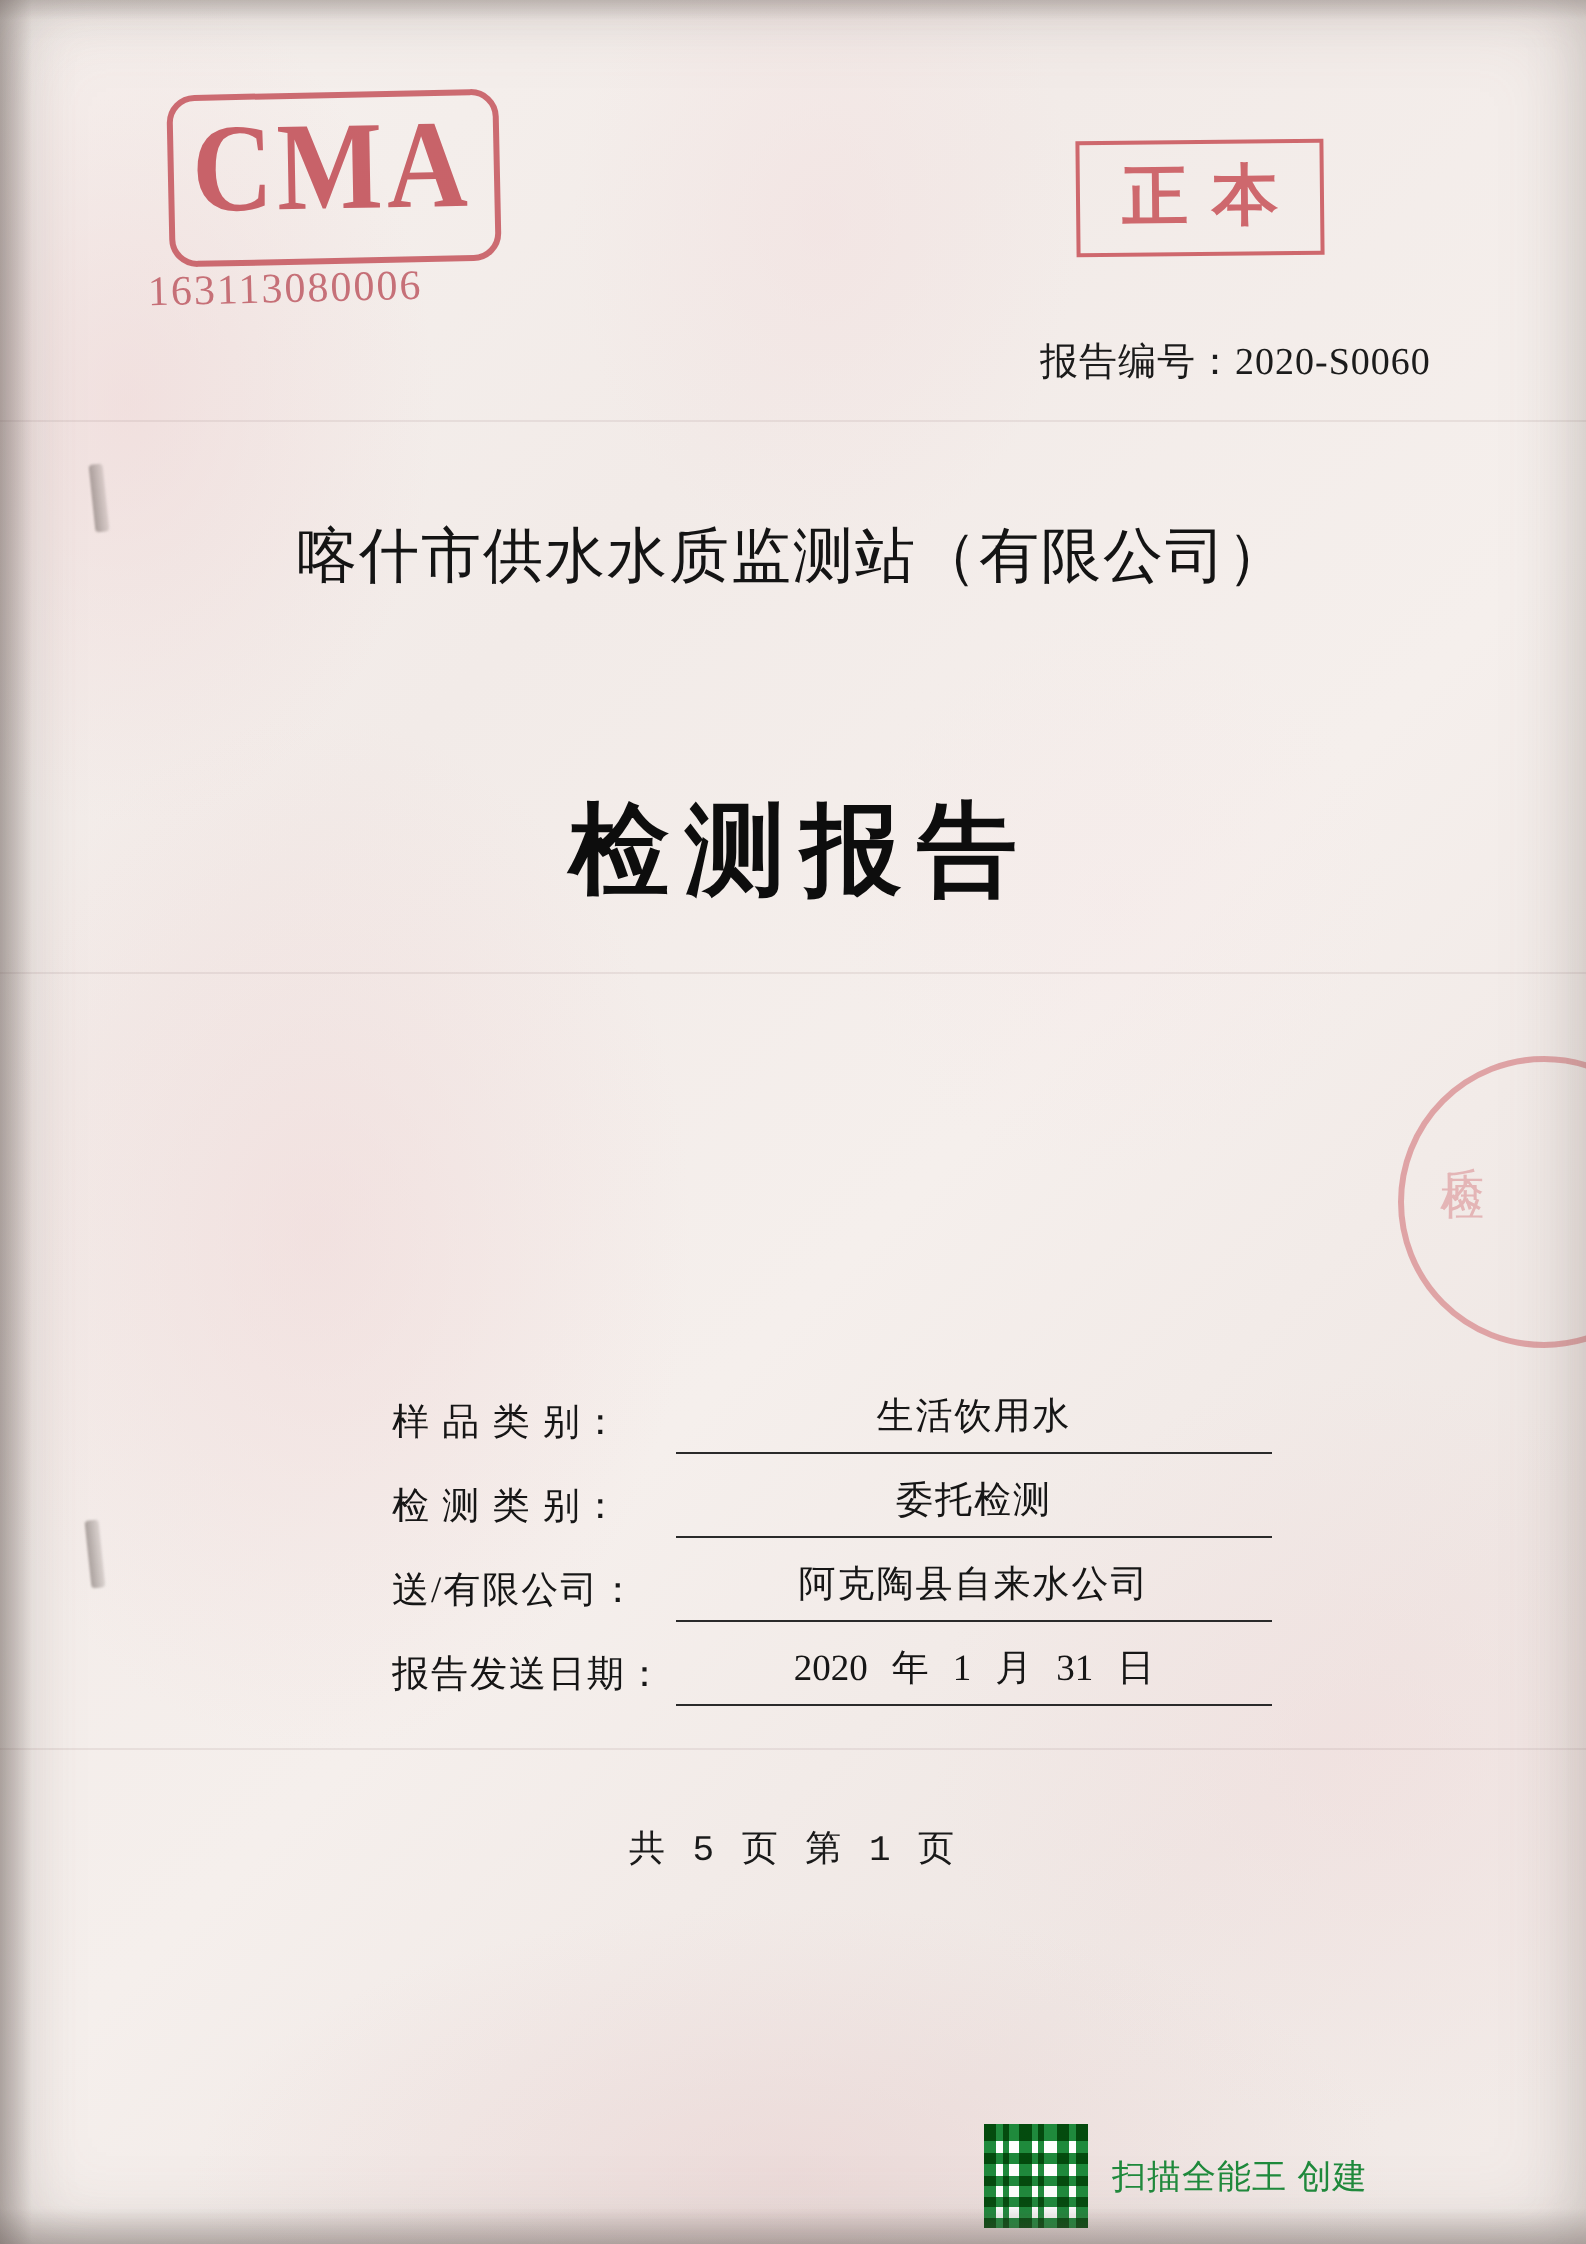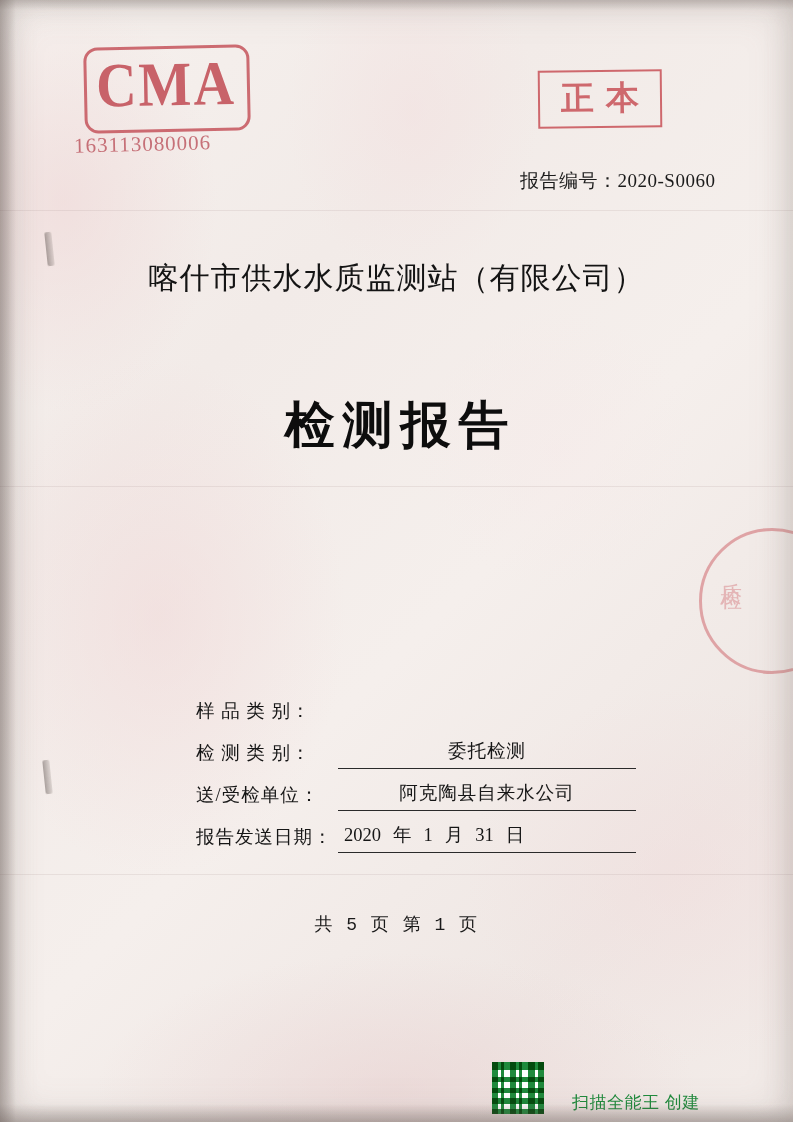--- a/index.html
+++ b/index.html
@@ -229,20 +229,21 @@
   }
   .field-value {
     font-size: 18.5px;
     color: #161616;
     letter-spacing: 1px;
     line-height: 27px;
     font-family: "Liberation Serif", serif;
   }
   .date-value {
     display: flex;
+    justify-content: center;
     align-items: baseline;
     gap: 0;
     font-size: 18.5px;
     color: #161616;
     line-height: 27px;
   }
   .date-value span { padding: 0 6px; }
 
   
   .page-count {
@@ -255,22 +256,22 @@
     letter-spacing: 1.5px;
     font-family: Liberation Mono, monospace;
   }
 
   
   .scan-mark {
     position: absolute;
     left: 492px;
     top: 1062px;
     display: flex;
-    align-items: flex-end;
-    gap: 28px;
+    align-items: center;
+    gap: 12px;
   }
   .qr {
     width: 52px;
     height: 52px;
     background-color: #ffffff;
     background-image:
       linear-gradient(90deg, #1f8a3c 0 12%, transparent 12% 18%, #1f8a3c 18% 24%, transparent 24% 34%, #1f8a3c 34% 46%, transparent 46% 52%, #1f8a3c 52% 58%, transparent 58% 70%, #1f8a3c 70% 82%, transparent 82% 88%, #1f8a3c 88% 100%),
       linear-gradient(0deg, #1f8a3c 0 10%, transparent 10% 20%, #1f8a3c 20% 30%, transparent 30% 40%, #1f8a3c 40% 50%, transparent 50% 62%, #1f8a3c 62% 72%, transparent 72% 84%, #1f8a3c 84% 100%);
     background-blend-mode: multiply;
     image-rendering: pixelated;
@@ -322,31 +323,34 @@
   </div>
 
   <div class="org-name">喀什市供水水质监测站（有限公司）</div>
 
   <div class="doc-title">检测报告</div>
 
   <div class="fields">
 
     <div class="field-row">
       <div class="field-label">样 品 类 别：</div>
+      <div class="field-value-wrap">
+        <div class="field-value">生活饮用水</div>
+      </div>
     </div>
 
     <div class="field-row">
       <div class="field-label">检 测 类 别：</div>
       <div class="field-value-wrap">
         <div class="field-value">委托检测</div>
       </div>
     </div>
 
     <div class="field-row">
-      <div class="field-label">送/受检单位：</div>
+      <div class="field-label">送/有限公司：</div>
       <div class="field-value-wrap">
         <div class="field-value">阿克陶县自来水公司</div>
       </div>
     </div>
 
     <div class="field-row">
       <div class="field-label">报告发送日期：</div>
       <div class="field-value-wrap">
         <div class="date-value">
           <span>2020</span>

